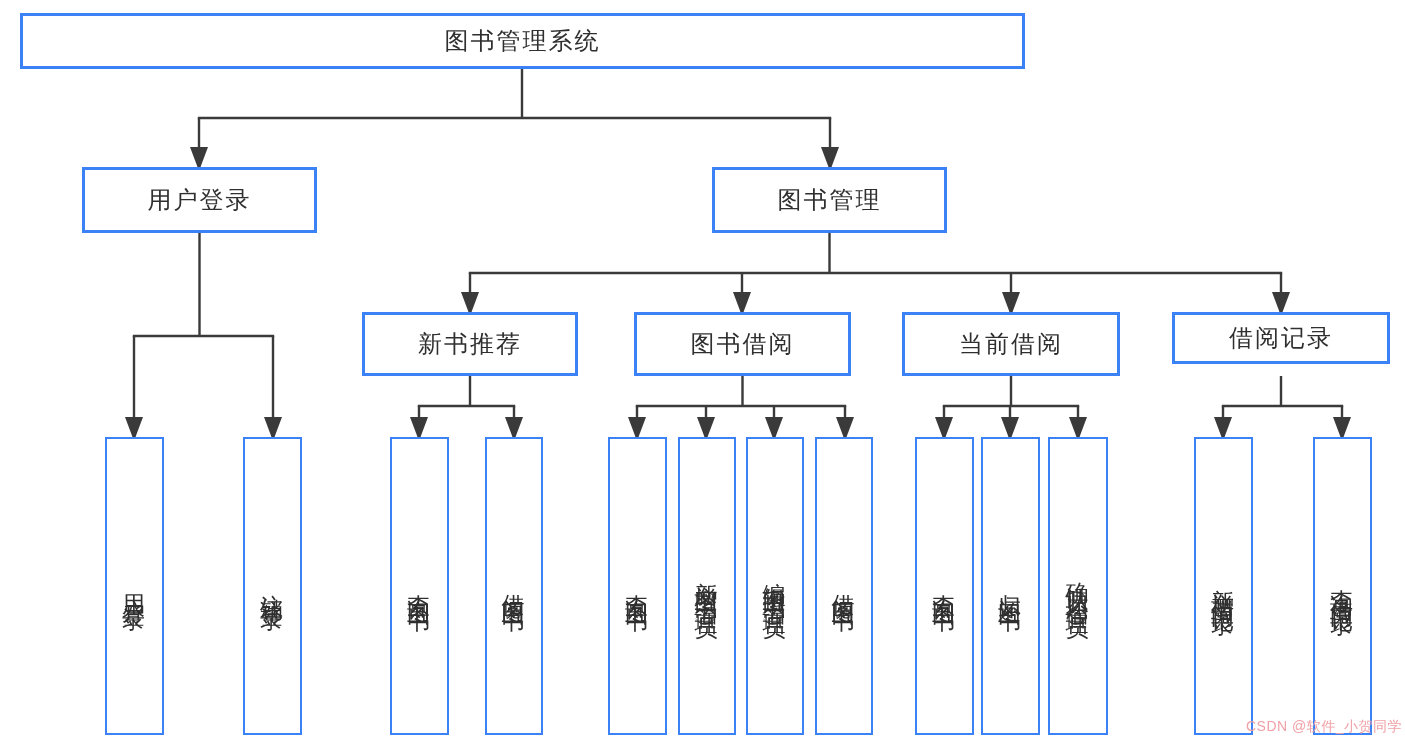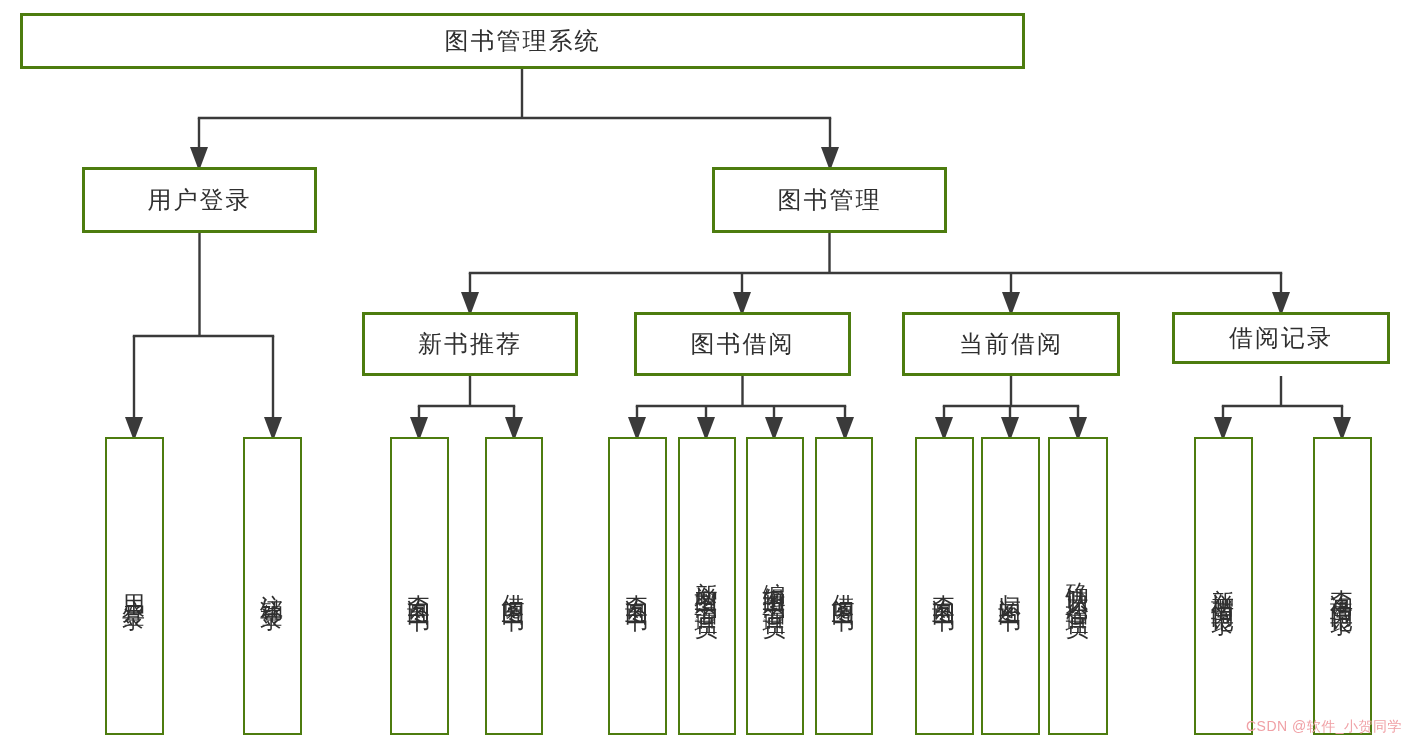--- a/index.html
+++ b/index.html
@@ -13,21 +13,21 @@
   }
   .connectors {
     position: absolute;
     left: 0; top: 0;
     width: 1405px; height: 747px;
   }
   .node {
     position: absolute;
     box-sizing: border-box;
     background: #ffffff;
-    border: 3px solid #4d7c0f;
+    border: 3px solid #3b82f6;
     display: flex;
     align-items: center;
     justify-content: center;
     color: #2f2f2f;
     font-size: 24px;
     letter-spacing: 2px;
     text-align: center;
     white-space: nowrap;
   }
   .node.v {

